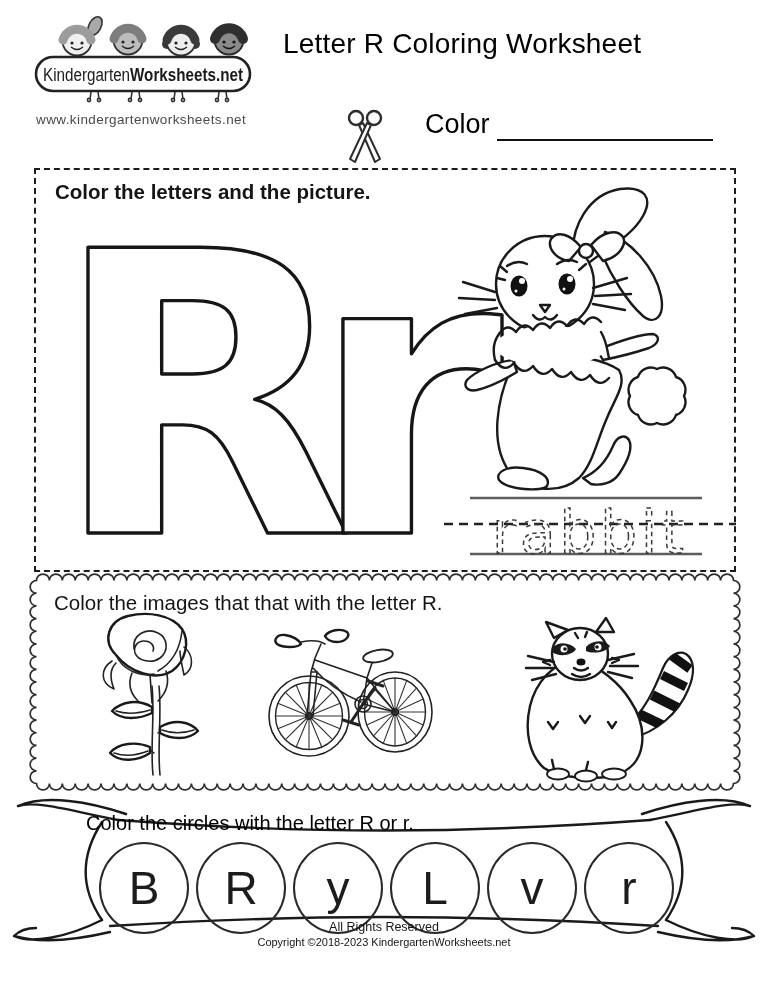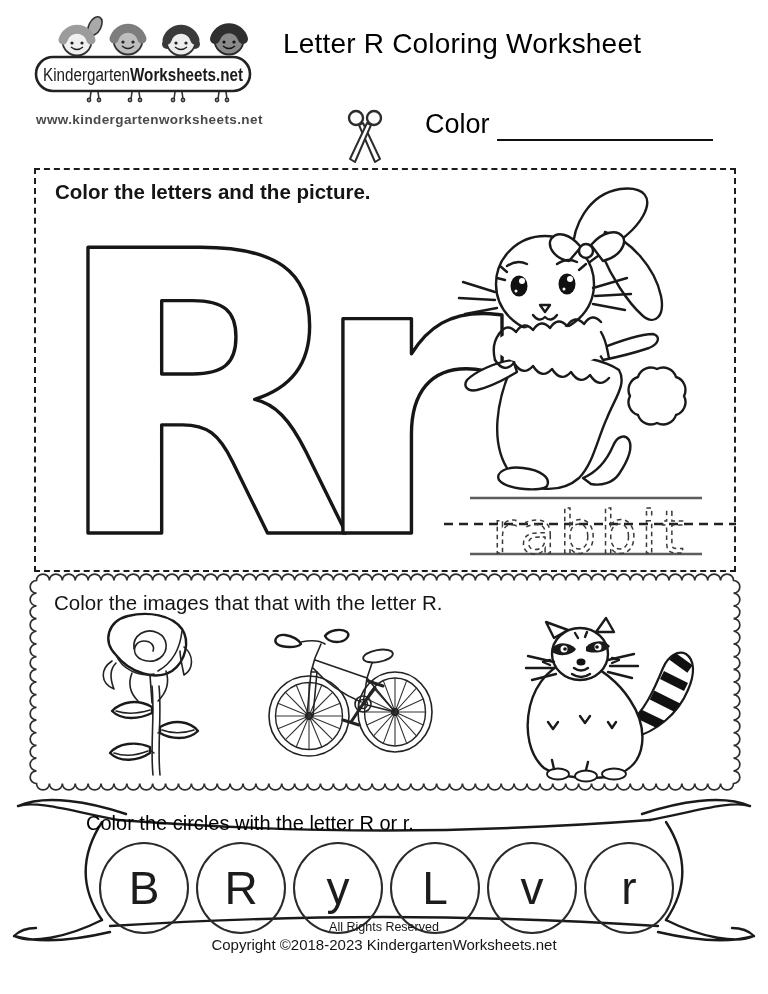--- a/index.html
+++ b/index.html
@@ -7,21 +7,21 @@
         font-family:"Liberation Sans",sans-serif;color:#111;}
   .abs{position:absolute;}
   svg{display:block;overflow:visible;}
   svg *{vector-effect:none;}
   .ink{stroke:#1a1a1a;fill:none;stroke-width:2.4;stroke-linecap:round;stroke-linejoin:round;}
   .inkf{stroke:#1a1a1a;fill:#fff;stroke-width:2.4;stroke-linecap:round;stroke-linejoin:round;}
   .thin{stroke:#222;fill:none;stroke-width:1.6;stroke-linecap:round;stroke-linejoin:round;}
 
   
   .logo{left:33px;top:14px;width:222px;height:94px;}
-  .site-url{left:36px;top:112px;font-size:13.5px;letter-spacing:.4px;color:#4a4a4a;font-weight:bold;}
+  .site-url{left:36px;top:112px;font-size:13.5px;letter-spacing:.4px;color:#4a4a4a;}
   .title{left:283px;top:28px;font-size:28px;color:#000;letter-spacing:.2px;}
   .scissors{left:342px;top:107px;width:46px;height:60px;}
   .name-label{left:425px;top:109px;font-size:27px;color:#000;}
   .name-line{left:497px;top:139px;width:216px;height:0;border-bottom:2.4px solid #111;}
 
   
   .sec1{left:34px;top:168px;width:698px;height:400px;border:2.6px dashed #1c1c1c;}
   .instr{font-size:20.5px;color:#151515;}
   .sec1 .instr{position:absolute;left:19px;top:10px;font-weight:bold;}
   .bigletters{position:absolute;left:16px;top:70px;width:462px;height:308px;}
@@ -43,21 +43,21 @@
 
   
   .ribbon{left:6px;top:790px;width:756px;height:160px;}
   .instr3{left:86px;top:812px;font-size:20px;color:#000000;}
   .letter-circle{position:absolute;top:842px;width:86px;height:88px;border:2.2px solid #2a2a2a;
                  border-radius:50%;text-align:center;line-height:88px;font-size:46px;color:#1c1c1c;
                  font-family:"Liberation Sans",sans-serif;}
   .c0{left:99px}.c1{left:196px}.c2{left:293px}.c3{left:390px}.c4{left:487px}.c5{left:584px}
 
   
-  .foot1{left:0;top:936px;width:768px;text-align:center;font-size:15px;color:#161616;}
+  .foot1{left:0;top:936px;width:768px;text-align:center;font-size:11px;color:#161616;}
   .foot2{left:0;top:920px;width:768px;text-align:center;font-size:12.5px;color:#161616;}
 </style>
 </head>
 <body>
 
 <div class="page">
 
   <svg class="abs logo" viewBox="0 0 222 94">
     <g>
 

